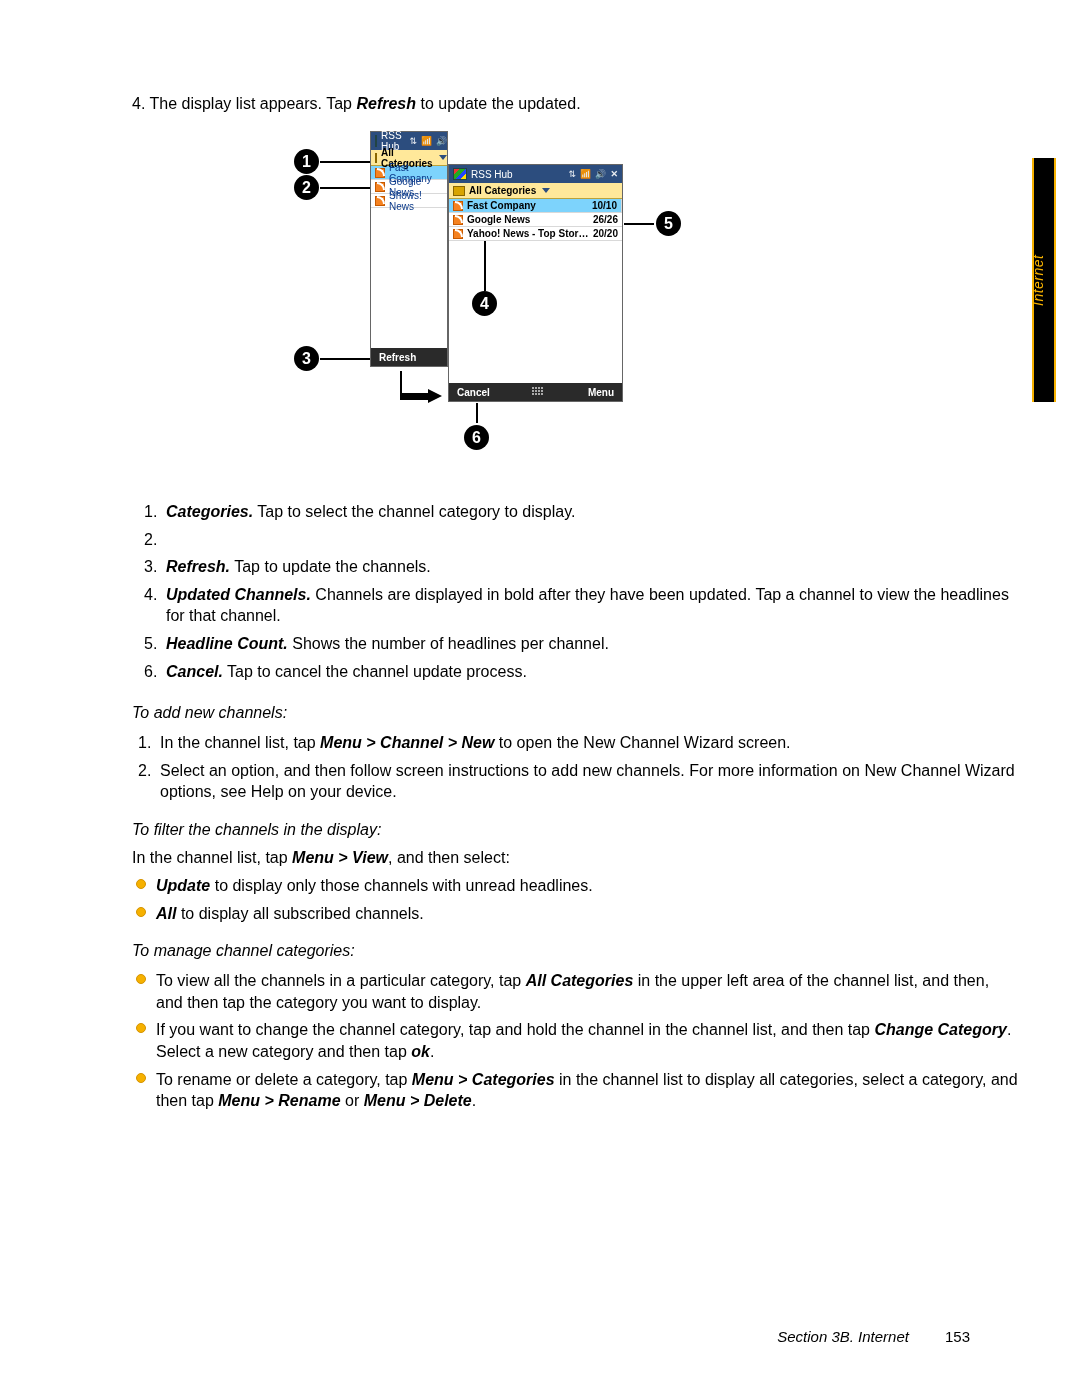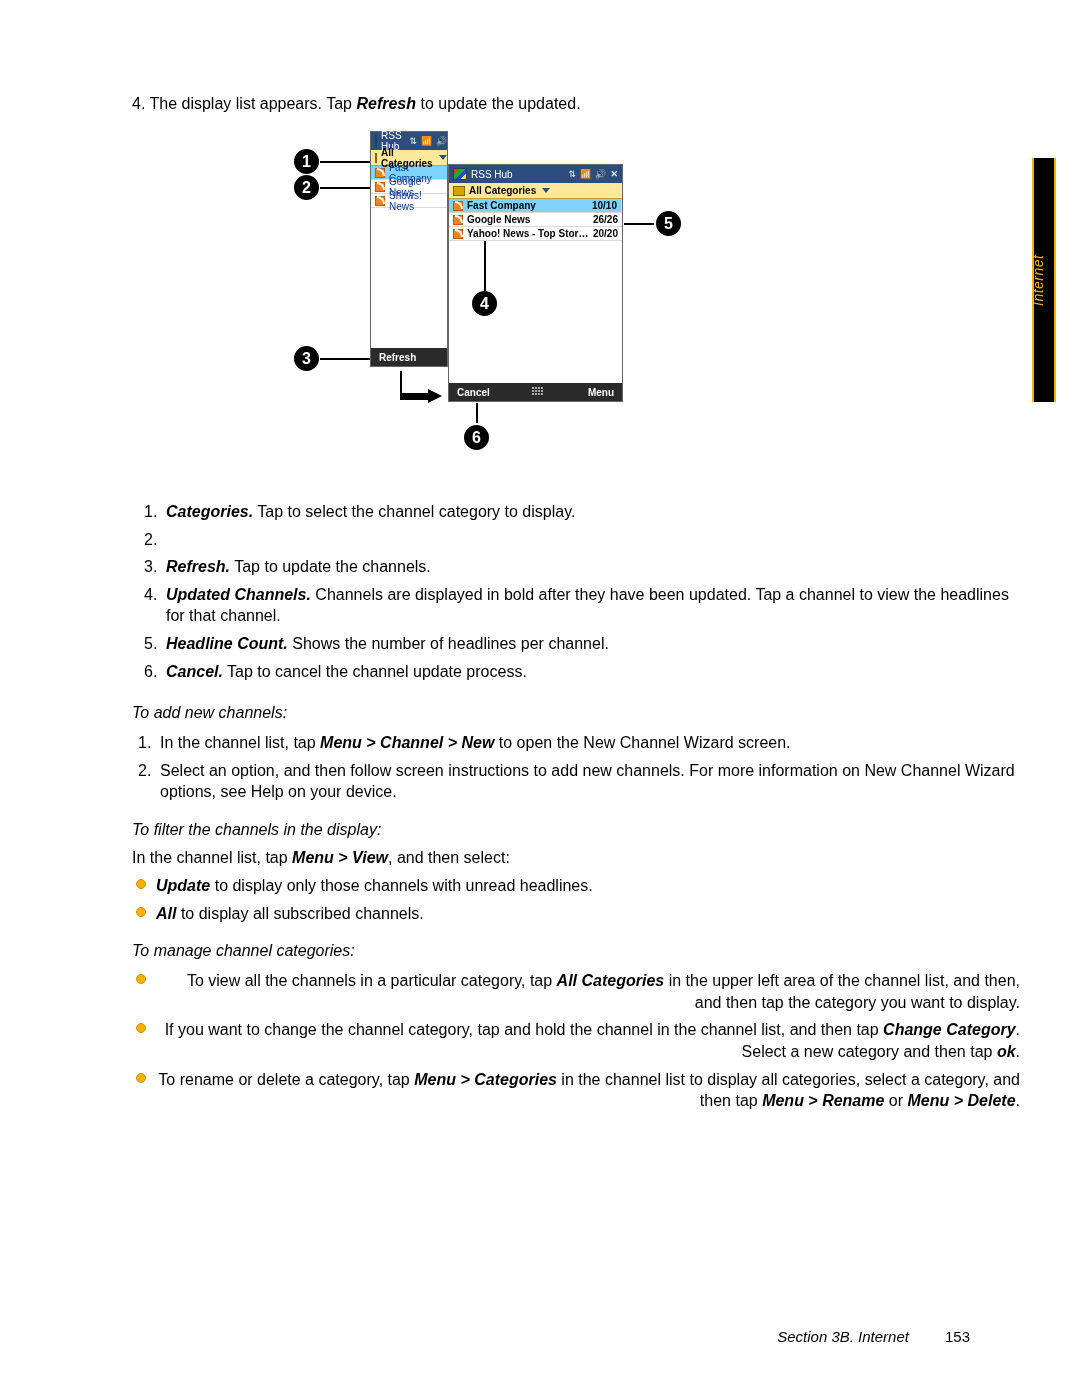--- a/index.html
+++ b/index.html
@@ -155,21 +155,21 @@
 
   
   .legend { margin: 14px 0 22px 0; }
   .legend .lrow { display: flex; margin: 6px 0 6px 12px; line-height: 1.35; }
   .legend .lrow .n { width: 22px; flex-shrink: 0; }
 
   .subhead { font-style: italic; margin: 18px 0 10px 0; }
   .ol .orow { display: flex; margin: 6px 0 6px 6px; line-height: 1.35; }
   .ol .orow .n { width: 22px; flex-shrink: 0; }
 
-  .ul .urow { display: flex; margin: 6px 0 6px 0; line-height: 1.35; text-align: right; }
+  .ul .urow { display: flex; margin: 6px 0 6px 0; line-height: 1.35; }
   .bullet {
     width: 10px; height: 10px; border-radius: 50%;
     background: #f6b100; border: 1px solid #d59300;
     margin: 4px 10px 0 4px; flex-shrink: 0;
   }
 
   .footer {
     position: absolute;
     bottom: 52px; right: 110px;
     font-style: italic;

